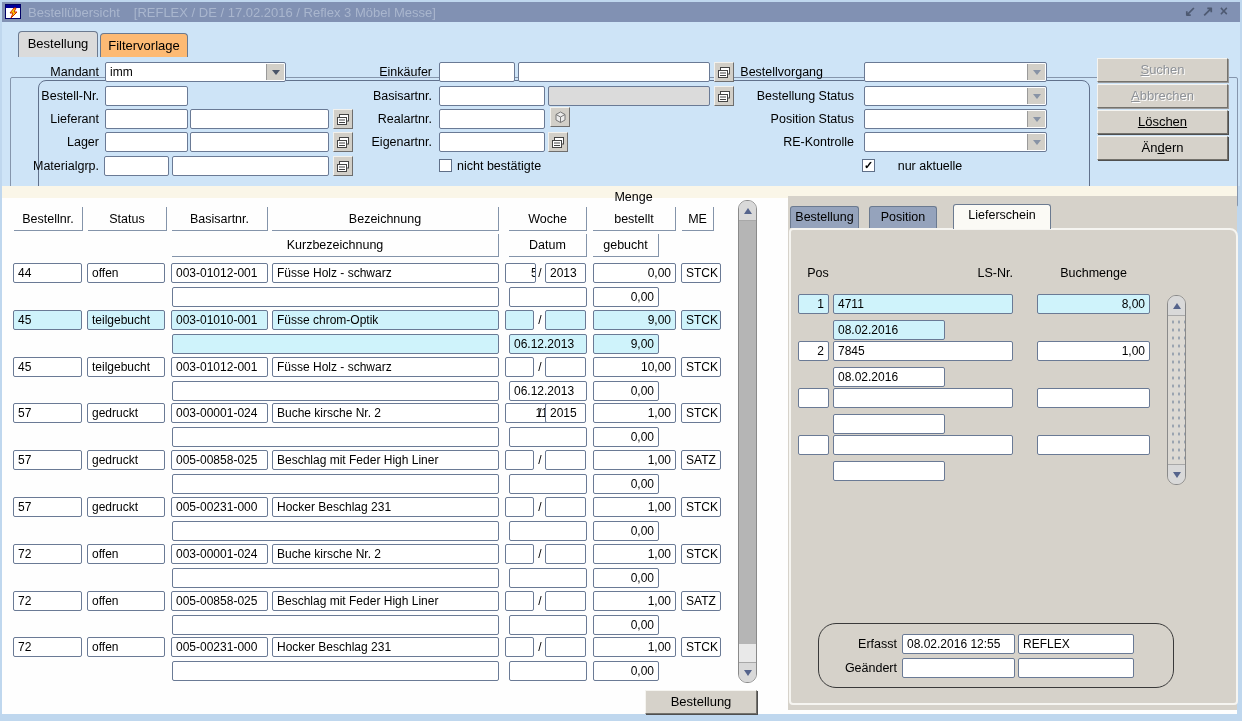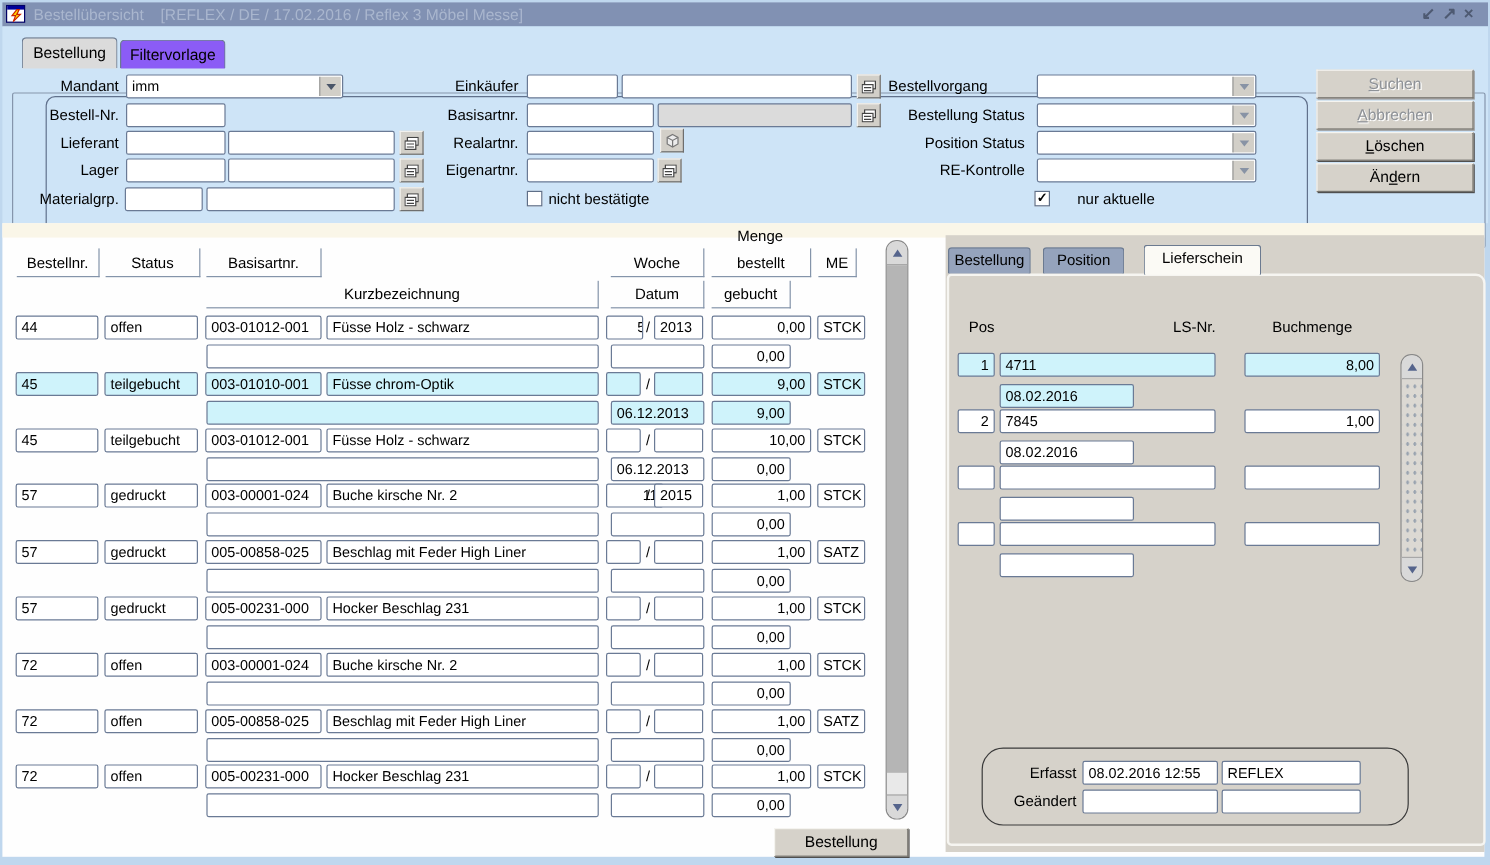--- a/index.html
+++ b/index.html
@@ -10,21 +10,21 @@
   .title-icon{position:absolute;left:3px;top:2px;width:17px;height:17px;}
   .title-text{position:absolute;left:26px;top:3px;color:#A9B6CE;font-size:13px;white-space:nowrap;}
   .title-text .ctx{margin-left:14px;}
   .win-controls{position:absolute;right:6px;top:1px;color:#4E5A72;font-size:14px;font-weight:bold;letter-spacing:6px;cursor:default;}
   .win-controls span{cursor:pointer;}
   
   .blue-region{position:absolute;left:2px;top:22px;width:1238px;height:164px;background:#CEE4F7;}
   .tabpage-border{position:absolute;left:8px;top:55px;width:1226px;height:128px;border:1px solid #8595AC;background:#CEE4F7;border-radius:2px;}
   .tab{position:absolute;border:1px solid #6B7A90;border-bottom:none;border-radius:4px 4px 0 0;text-align:center;font-size:13px;padding-top:4px;box-sizing:border-box;cursor:pointer;}
   .tab.active-main{background:#DBDBDB;z-index:3;}
-  .tab.inactive{background:#8b5cf6;z-index:2;}
+  .tab.inactive{background:#fdba74;z-index:2;}
   .filter-box{position:absolute;left:36px;top:58px;width:1050px;height:121px;border:1px solid #61718C;border-radius:8px;}
   .lbl{position:absolute;height:16px;text-align:right;white-space:nowrap;font-size:12.5px;}
   .lbl-l{text-align:left;}
   .fld{position:absolute;height:20px;background:#fff;border:1px solid #6A7A95;border-radius:2px;box-sizing:border-box;font-size:12px;line-height:17px;padding:1px 4px;white-space:nowrap;overflow:hidden;}
   .fld.disabled{background:#DBDBDB;}
   .fld.sel{background:#CFF3FB;}
   .fld.num{text-align:right;}
   .fld.ctr{text-align:center;}
   .combo-arrow{position:absolute;right:1px;top:1px;bottom:1px;width:17px;background:#D2CFC8;border-left:1px solid #9a9a9a;display:flex;align-items:center;justify-content:center;cursor:pointer;}
   .combo-arrow i{display:block;width:0;height:0;border-left:4px solid transparent;border-right:4px solid transparent;border-top:5px solid #4A5568;}
@@ -208,32 +208,33 @@
       <span class="combo-arrow dim">
           <i></i>
         </span>
     </div>
 
     <div class="chk checked" style="left:860px;top:137px;"></div>
     <div class="lbl lbl-l" style="left:878px;top:137px;width:100px;text-align:center;">nur aktuelle</div>
 
     <div class="btn disabled" style="left:1095px;top:36px;width:131px;height:24px;"><u>S</u>uchen</div>
     <div class="btn disabled" style="left:1095px;top:62px;width:131px;height:24px;"><u>A</u>bbrechen</div>
-    <div class="btn" style="left:1095px;top:88px;width:131px;height:24px;"><u>L</u>öschen</div>
+    <div class="btn" style="left:1095px;top:88px;width:131px;height:24px;text-decoration:underline;"><u>L</u>öschen</div>
     <div class="btn" style="left:1095px;top:114px;width:131px;height:24px;">Än<u>d</u>ern</div>
   </div>
 
   <div class="canvas">
     <div class="cream-strip"></div>
 
     <div class="hdr-plain" style="left:591px;top:4px;width:81px;">Menge</div>
 
     <div class="hdr" style="left:12px;top:21px;width:69px;">Bestellnr.</div>
     <div class="hdr" style="left:86px;top:21px;width:79px;">Status</div>
     <div class="hdr" style="left:170px;top:21px;width:96px;">Basisartnr.</div>
+    <div class="hdr" style="left:270px;top:21px;width:227px;">Bezeichnung</div>
     <div class="hdr" style="left:507px;top:21px;width:78px;">Woche</div>
     <div class="hdr" style="left:591px;top:21px;width:83px;">bestellt</div>
     <div class="hdr" style="left:680px;top:21px;width:32px;">ME</div>
 
     <div class="hdr" style="left:170px;top:48px;width:327px;height:23px;padding-top:4px;">Kurzbezeichnung</div>
     <div class="hdr" style="left:507px;top:48px;width:78px;height:23px;padding-top:4px;">Datum</div>
     <div class="hdr" style="left:591px;top:48px;width:66px;height:23px;padding-top:4px;">gebucht</div>
 
     <div id="table-rows">
         <div class="fld" style="left: 11px; top: 77px; width: 69px;">44</div>

